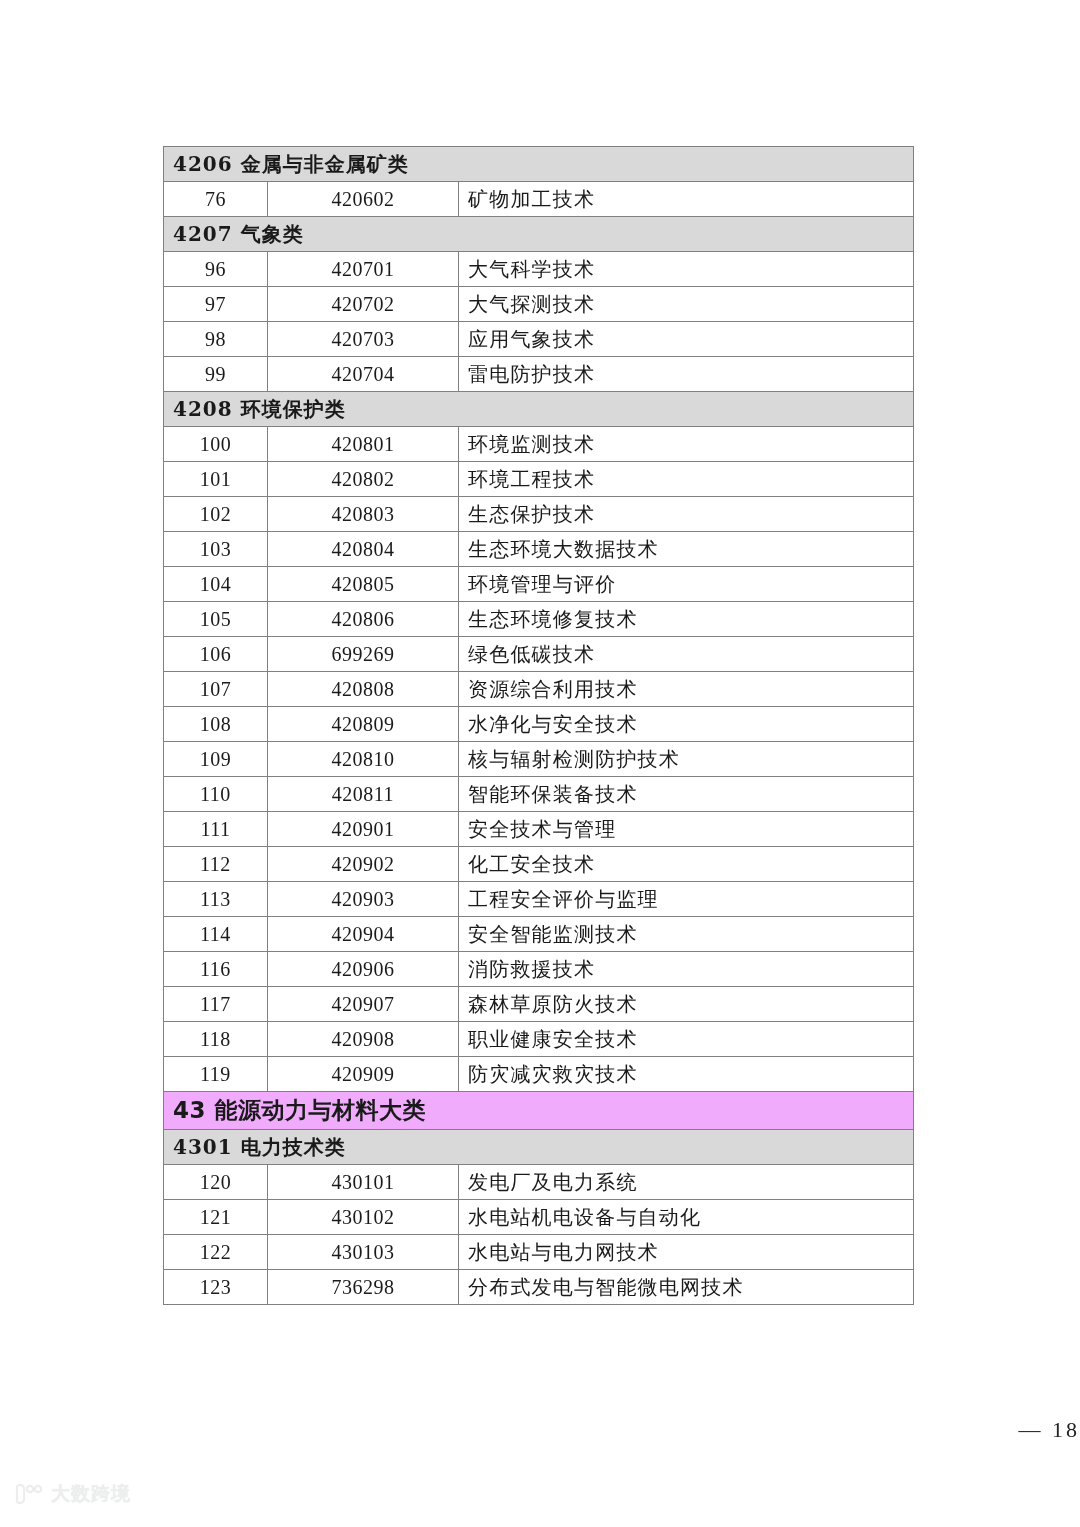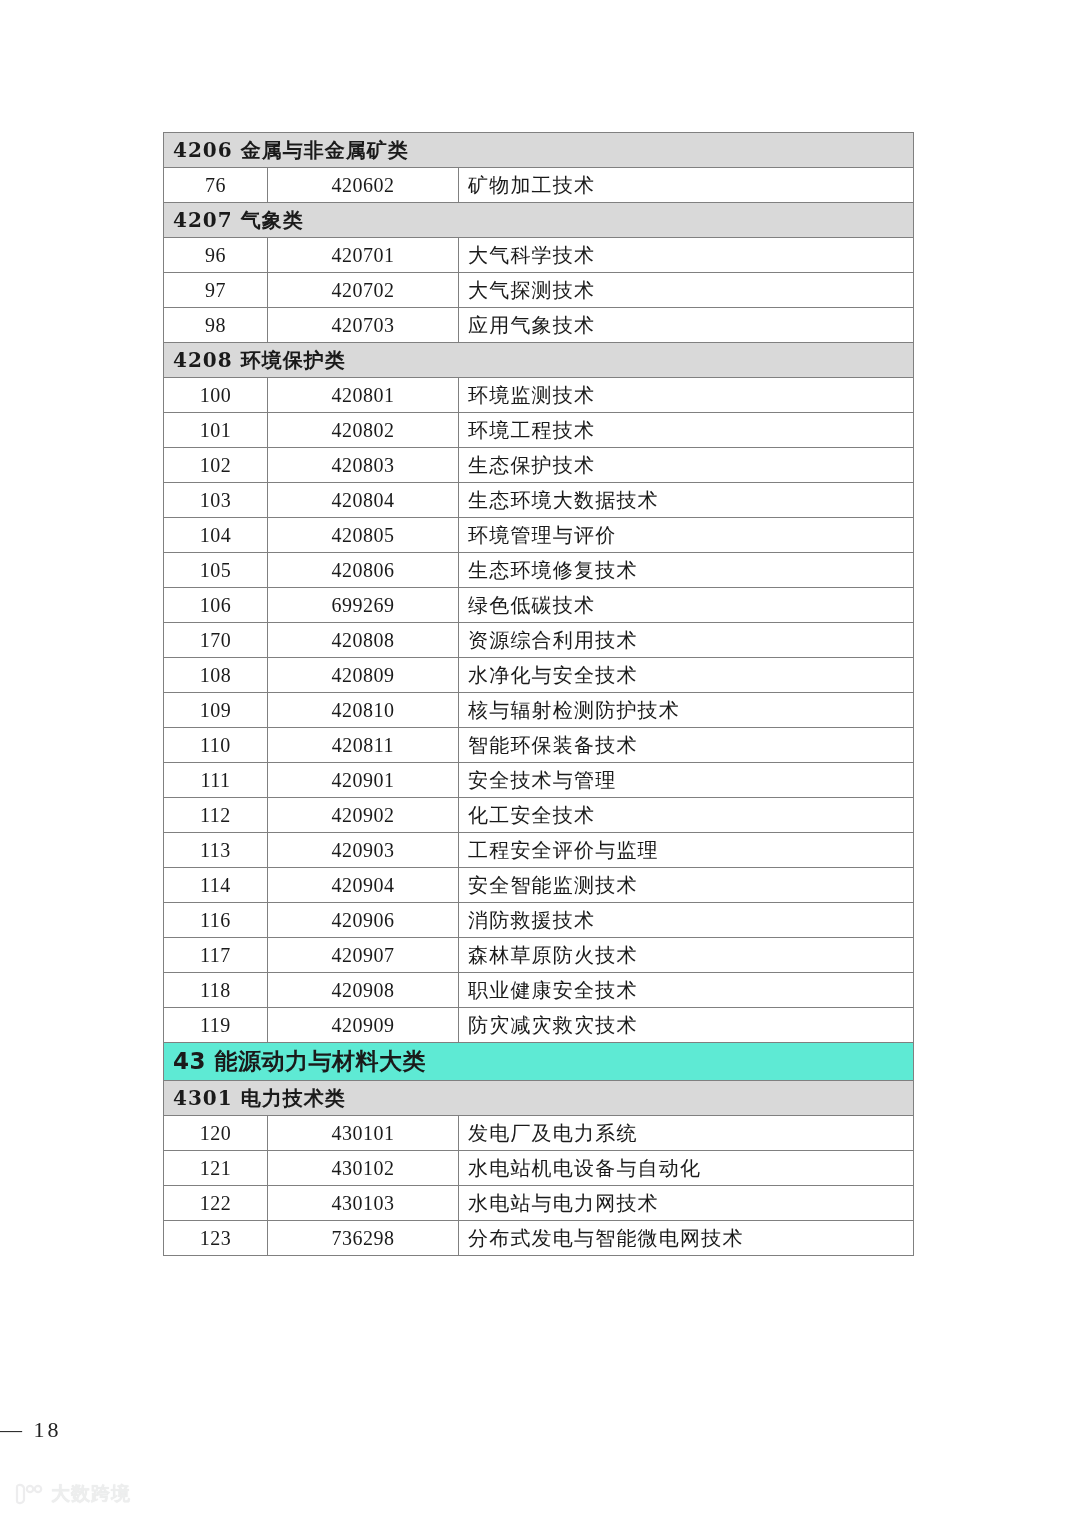--- a/index.html
+++ b/index.html
@@ -12,21 +12,21 @@
     width: 1080px;
     height: 1527px;
     background: #ffffff;
     overflow: hidden;
     font-family: "Liberation Serif", "DejaVu Serif", serif;
   }
 
   .catalog-table {
     position: absolute;
     left: 163px;
-    top: 132px;
+    top: 146px;
     width: 750px;
     border-collapse: collapse;
     table-layout: fixed;
   }
 
   .catalog-table td {
     border: 1px solid #808080;
     padding: 0;
     height: 34px;
     vertical-align: middle;
@@ -61,36 +61,36 @@
     padding-left: 9px;
     font-weight: bold;
     font-size: 20px;
     letter-spacing: 1px;
     font-family: "DejaVu Serif", "Liberation Serif", serif;
     height: 34px;
   }
 
   
   tr.major-head td {
-    background: #5eead4;
+    background: #f0abfc;
     padding-left: 9px;
     font-weight: bold;
     font-size: 23px;
     letter-spacing: 0.5px;
     font-family: "DejaVu Sans", "Liberation Sans", sans-serif;
     height: 37px;
     margin-top: 15px;
   }
 
   .page-number {
     position: absolute;
     top: 1417px;
     left: 0;
     width: 1080px;
-    text-align: left;
+    text-align: right;
     font-family: "Liberation Serif", "DejaVu Serif", serif;
     font-size: 22px;
     color: #222222;
     letter-spacing: 3px;
   }
 
   
   .watermark {
     position: absolute;
     left: 14px;
@@ -145,20 +145,25 @@
         <tr>
           <td class="cell-seq">97</td>
           <td class="cell-code">420702</td>
           <td class="cell-name">大气探测技术</td>
         </tr>
         <tr>
           <td class="cell-seq">98</td>
           <td class="cell-code">420703</td>
           <td class="cell-name">应用气象技术</td>
         </tr>
+        <tr>
+          <td class="cell-seq">99</td>
+          <td class="cell-code">420704</td>
+          <td class="cell-name">雷电防护技术</td>
+        </tr>
         <tr class="sub-head">
           <td colspan="3">4208 环境保护类</td>
         </tr>
         <tr>
           <td class="cell-seq">100</td>
           <td class="cell-code">420801</td>
           <td class="cell-name">环境监测技术</td>
         </tr>
         <tr>
           <td class="cell-seq">101</td>
@@ -184,21 +189,21 @@
           <td class="cell-seq">105</td>
           <td class="cell-code">420806</td>
           <td class="cell-name">生态环境修复技术</td>
         </tr>
         <tr>
           <td class="cell-seq">106</td>
           <td class="cell-code">699269</td>
           <td class="cell-name">绿色低碳技术</td>
         </tr>
         <tr>
-          <td class="cell-seq">170</td>
+          <td class="cell-seq">107</td>
           <td class="cell-code">420808</td>
           <td class="cell-name">资源综合利用技术</td>
         </tr>
         <tr>
           <td class="cell-seq">108</td>
           <td class="cell-code">420809</td>
           <td class="cell-name">水净化与安全技术</td>
         </tr>
         <tr>
           <td class="cell-seq">109</td>

